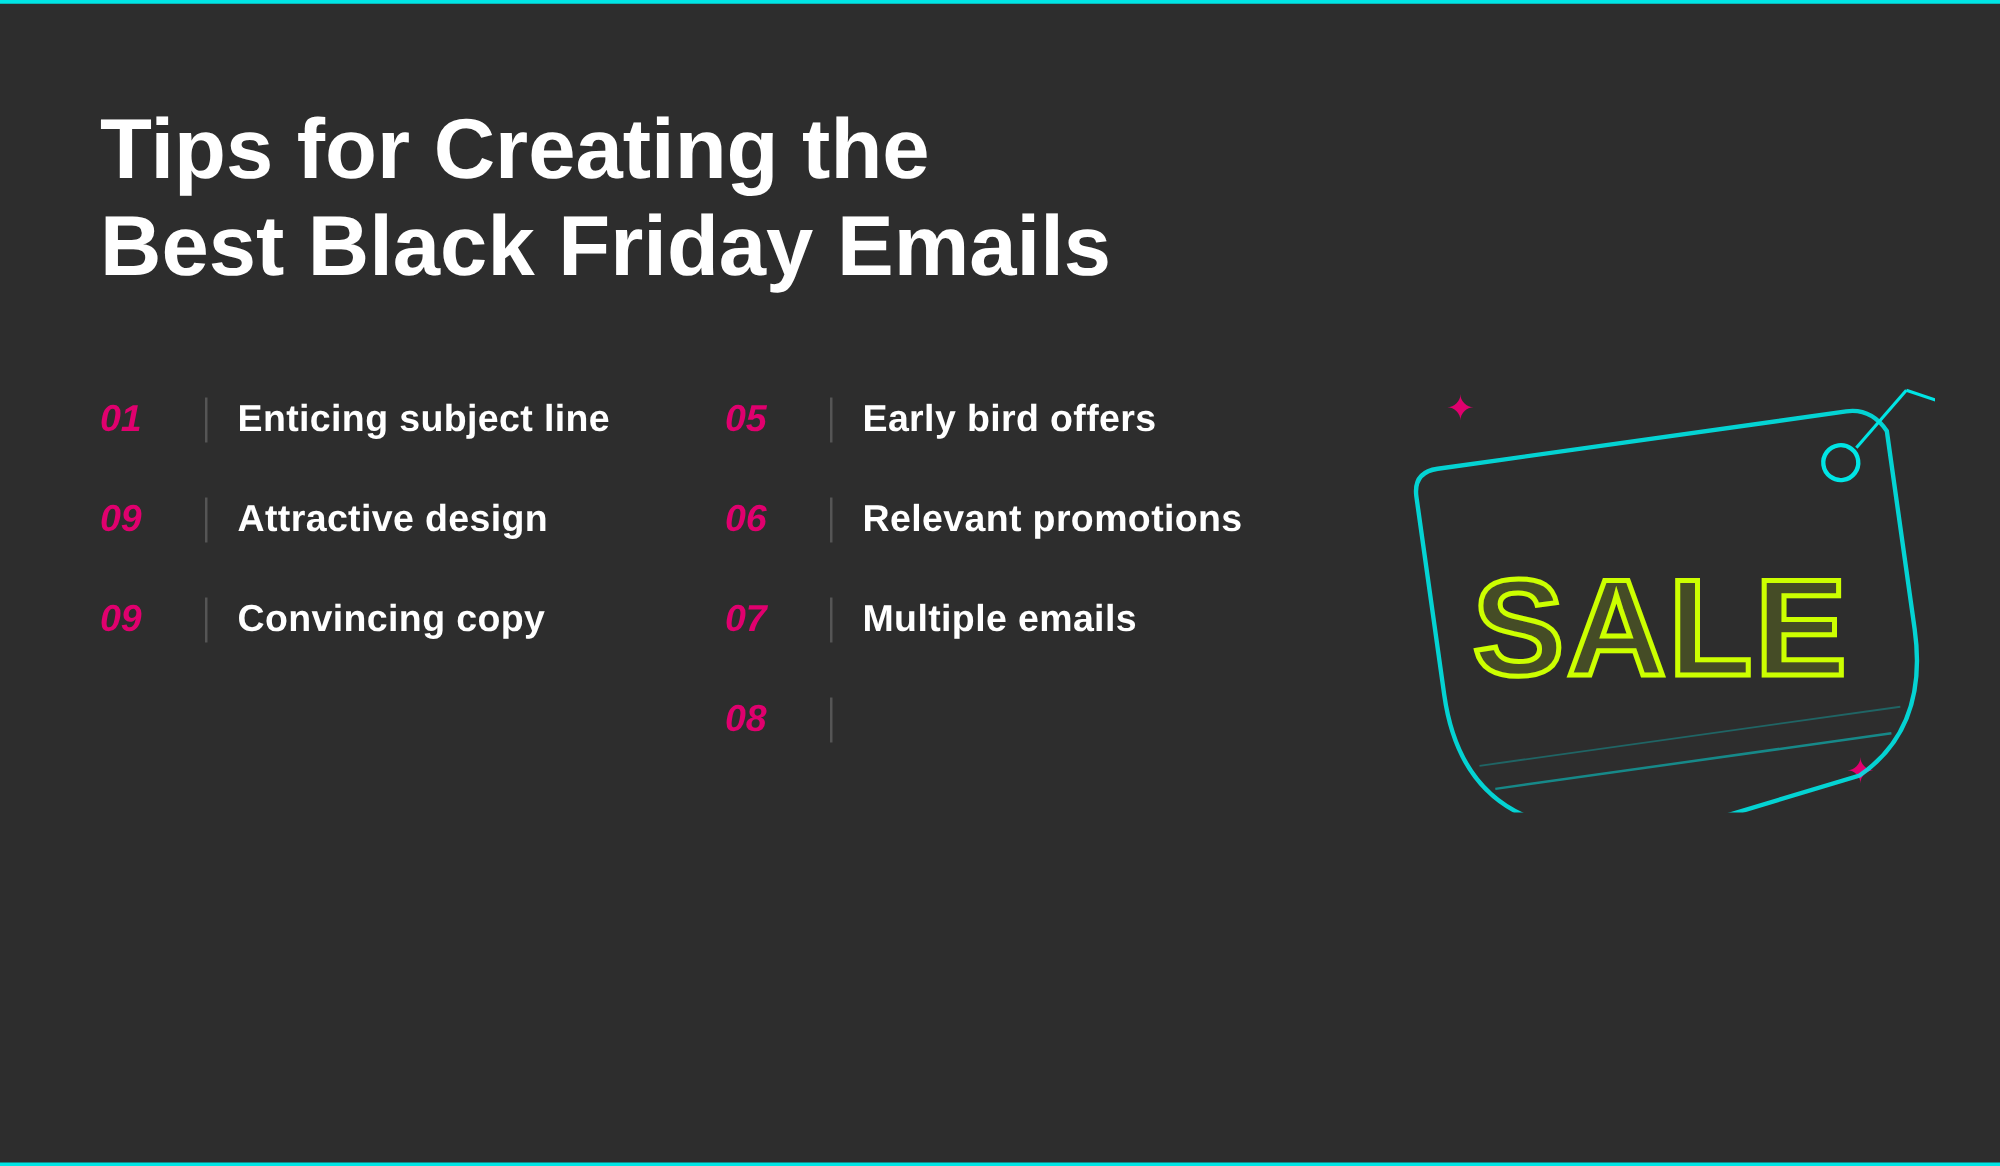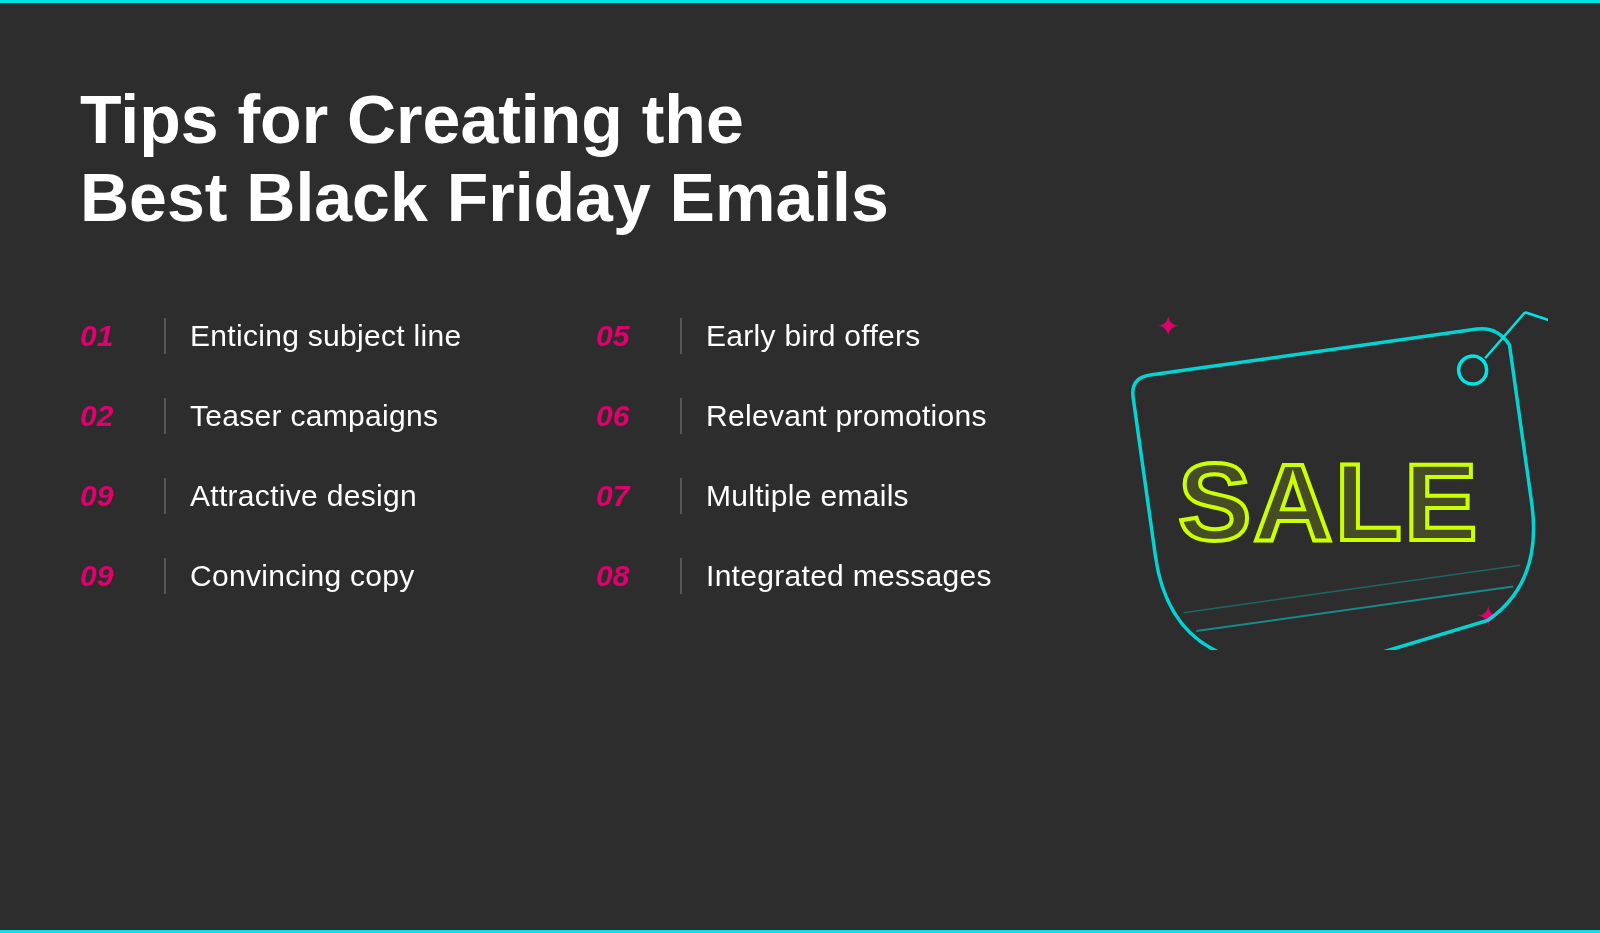--- a/index.html
+++ b/index.html
@@ -41,21 +41,21 @@
       font-size: 68px;
       font-weight: 900;
       color: #ffffff;
       line-height: 1.15;
       margin-bottom: 60px;
       max-width: 860px;
     }
 
     .list-section {
       display: flex;
-      gap: 16px;
+      gap: 0;
       position: relative;
     }
 
     .left-list {
       display: flex;
       flex-direction: column;
       gap: 0;
       min-width: 500px;
     }
 
@@ -83,21 +83,21 @@
 
     .item-divider {
       width: 2px;
       height: 36px;
       background: #555;
       margin: 0 24px;
     }
 
     .item-text {
       font-size: 30px;
-      font-weight: 400;
+      font-weight: 700;
       color: #ffffff;
       letter-spacing: 0.3px;
     }
 
     
     .sale-container {
       position: absolute;
       right: 52px;
       top: 310px;
       width: 420px;
@@ -141,25 +141,20 @@
 
   <div class="list-section">
 
     <div class="left-list">
       <div class="list-item">
         <span class="item-number">01</span>
         <div class="item-divider"></div>
         <span class="item-text">Enticing subject line</span>
       </div>
       <div class="list-item">
-        <span class="item-number">02</span>
-        <div class="item-divider"></div>
-        <span class="item-text">Teaser campaigns</span>
-      </div>
-      <div class="list-item">
         <span class="item-number">09</span>
         <div class="item-divider"></div>
         <span class="item-text">Attractive design</span>
       </div>
       <div class="list-item">
         <span class="item-number">09</span>
         <div class="item-divider"></div>
         <span class="item-text">Convincing copy</span>
       </div>
     </div>
@@ -176,21 +171,20 @@
         <span class="item-text">Relevant promotions</span>
       </div>
       <div class="list-item">
         <span class="item-number">07</span>
         <div class="item-divider"></div>
         <span class="item-text">Multiple emails</span>
       </div>
       <div class="list-item">
         <span class="item-number">08</span>
         <div class="item-divider"></div>
-        <span class="item-text">Integrated messages</span>
       </div>
     </div>
 
   </div>
 
   <div class="sparkle sparkle-1">✦</div>
   <div class="sparkle sparkle-2">✦</div>
 
   <div class="sale-container">
     <svg class="sale-svg" viewBox="0 0 420 340" xmlns="http://www.w3.org/2000/svg">

